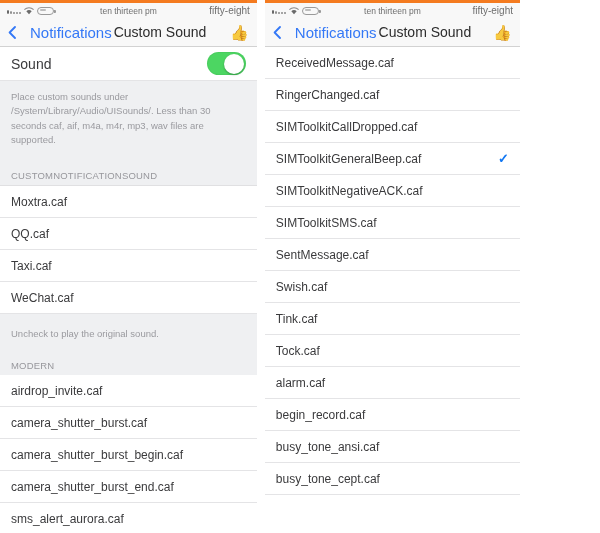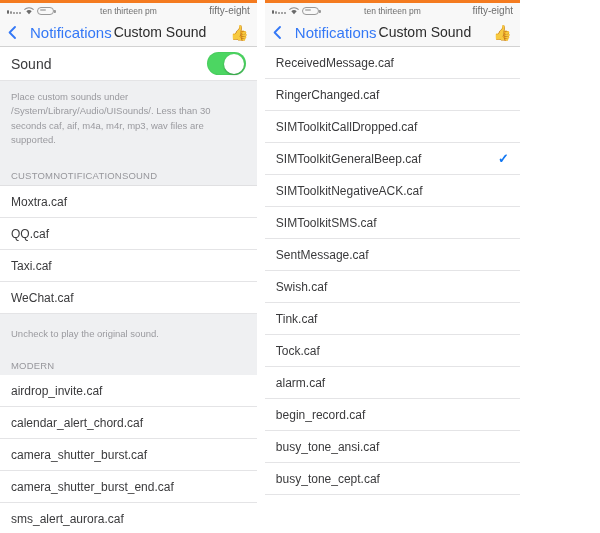--- a/index.html
+++ b/index.html
@@ -227,24 +227,24 @@
         </div>
         <div class="row">
           <span class="label">WeChat.caf</span>
         </div>
         <div class="footer-note">Uncheck to play the original sound.</div>
         <div class="section-header noline">MODERN</div>
         <div class="row">
           <span class="label">airdrop_invite.caf</span>
         </div>
         <div class="row">
-          <span class="label">calendar_alert_chord.caf</span>
-        </div>
-        <div class="row">
           <span class="label">camera_shutter_burst.caf</span>
+        </div>
+        <div class="row">
+          <span class="label">camera_shutter_burst_begin.caf</span>
         </div>
         <div class="row">
           <span class="label">camera_shutter_burst_end.caf</span>
         </div>
         <div class="row">
           <span class="label">sms_alert_aurora.caf</span>
         </div>
       </div>
   </div>
 

